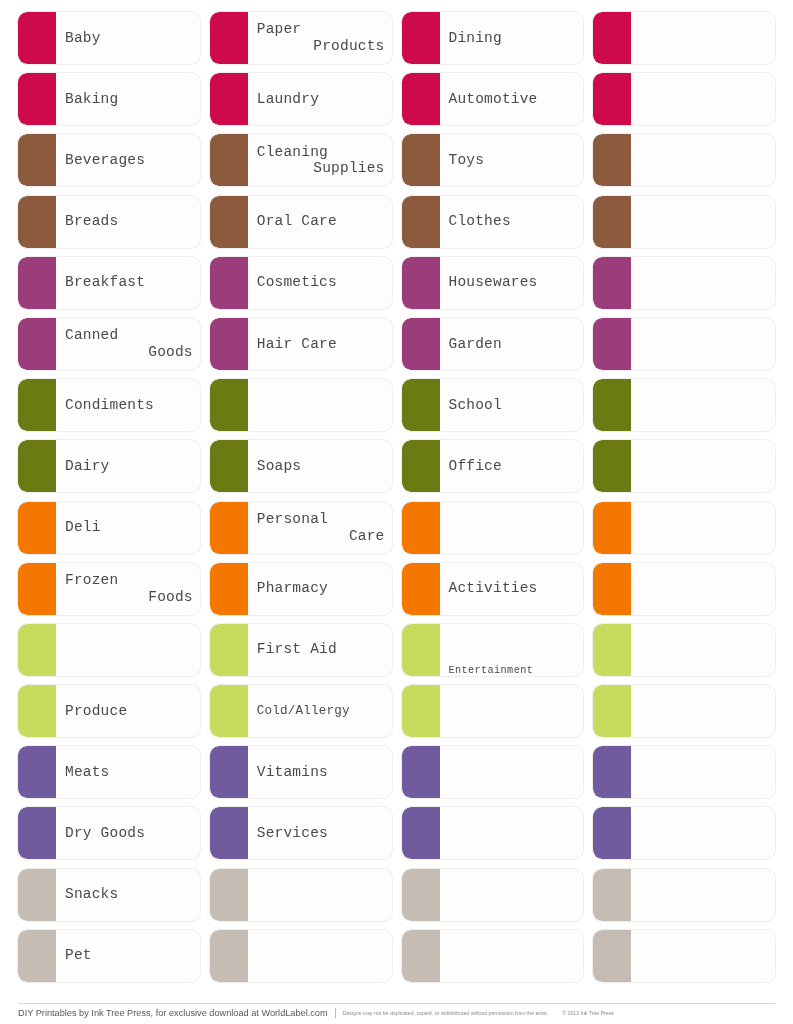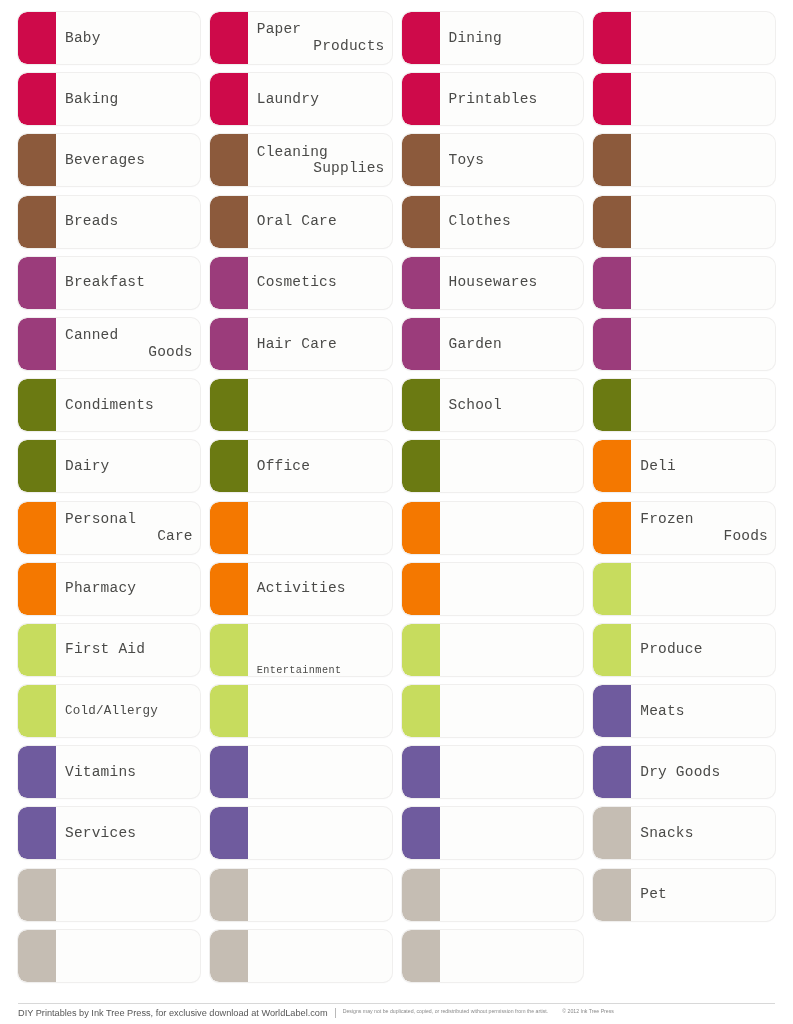--- a/index.html
+++ b/index.html
@@ -71,21 +71,21 @@
   .label.is-blank .label-text-area { visibility: hidden; }
 
   #footer {
     position: absolute;
     left: 18px;
     right: 18px;
     bottom: 6px;
     border-top: 1px solid #d8d8d8;
     padding-top: 4px;
     display: flex;
-    align-items: flex-start;
+    align-items: center;
     font-family: "Liberation Sans", sans-serif;
     color: #6d6d6d;
   }
   #footer-main {
     font-size: 9.2px;
     color: #575757;
     white-space: nowrap;
   }
   #footer-divider {
     width: 1px;
@@ -142,21 +142,21 @@
       </div>
       <div class="label">
         <div class="swatch" style="background: rgb(206, 10, 74);"></div>
         <div class="label-text-area">
           <div class="label-line line-1">Laundry</div>
         </div>
       </div>
       <div class="label">
         <div class="swatch" style="background: rgb(206, 10, 74);"></div>
         <div class="label-text-area">
-          <div class="label-line line-1">Printables</div>
+          <div class="label-line line-1">Automotive</div>
         </div>
       </div>
       <div class="label is-blank">
         <div class="swatch" style="background: rgb(206, 10, 74);"></div>
         <div class="label-text-area"></div>
       </div>
       <div class="label">
         <div class="swatch" style="background: rgb(140, 90, 60);"></div>
         <div class="label-text-area">
           <div class="label-line line-1">Beverages</div>
@@ -262,20 +262,26 @@
         </div>
       </div>
       <div class="label is-blank">
         <div class="swatch" style="background: rgb(107, 122, 18);"></div>
         <div class="label-text-area"></div>
       </div>
       <div class="label">
         <div class="swatch" style="background: rgb(107, 122, 18);"></div>
         <div class="label-text-area">
           <div class="label-line line-1">Dairy</div>
+        </div>
+      </div>
+      <div class="label">
+        <div class="swatch" style="background: rgb(107, 122, 18);"></div>
+        <div class="label-text-area">
+          <div class="label-line line-1">Soaps</div>
         </div>
       </div>
       <div class="label">
         <div class="swatch" style="background: rgb(107, 122, 18);"></div>
         <div class="label-text-area">
           <div class="label-line line-1">Office</div>
         </div>
       </div>
       <div class="label is-blank">
         <div class="swatch" style="background: rgb(107, 122, 18);"></div>

